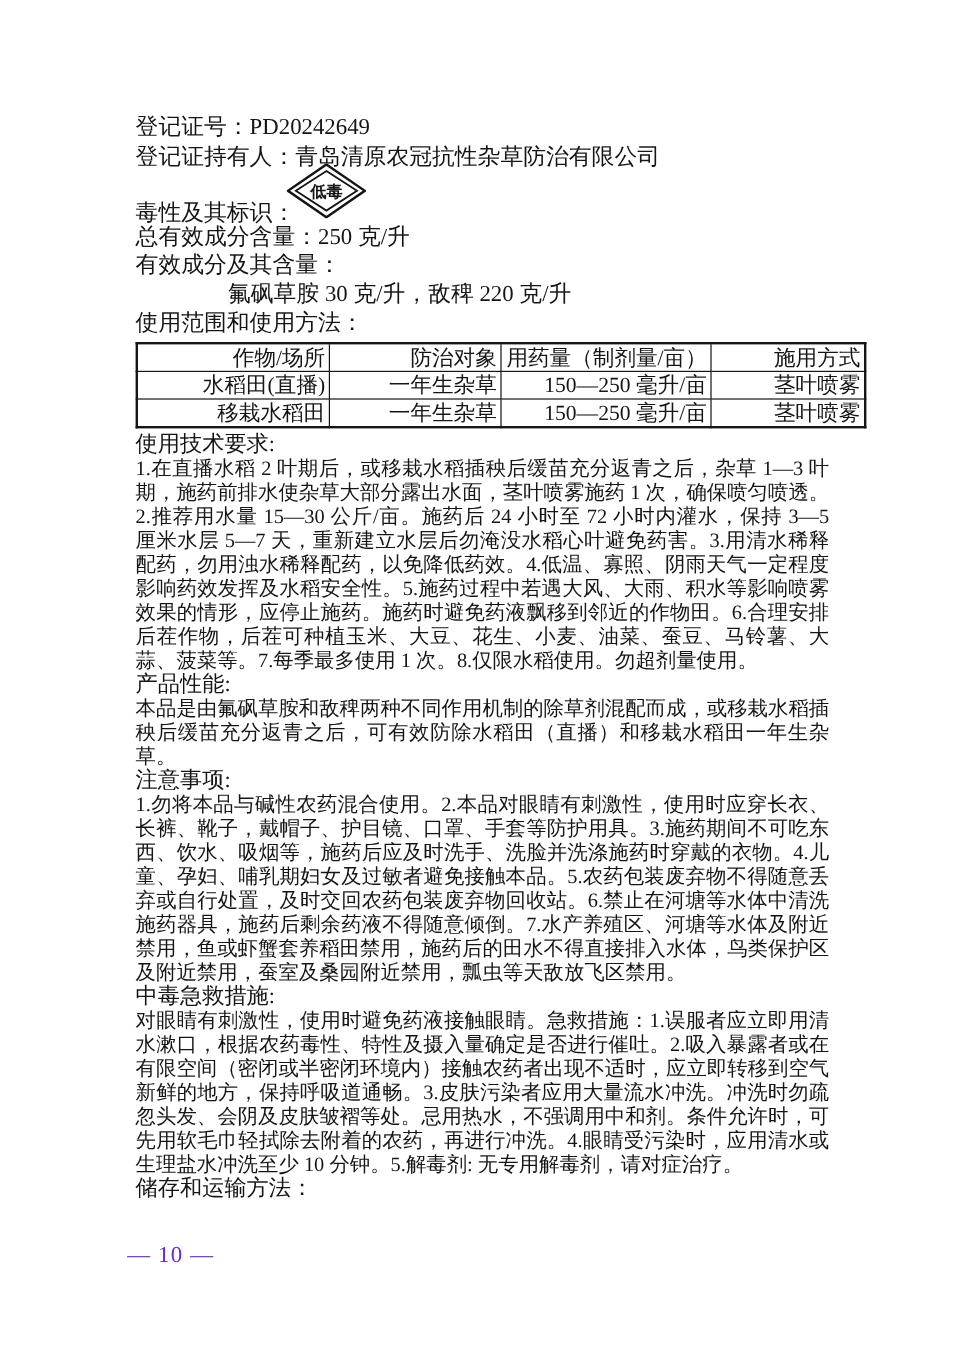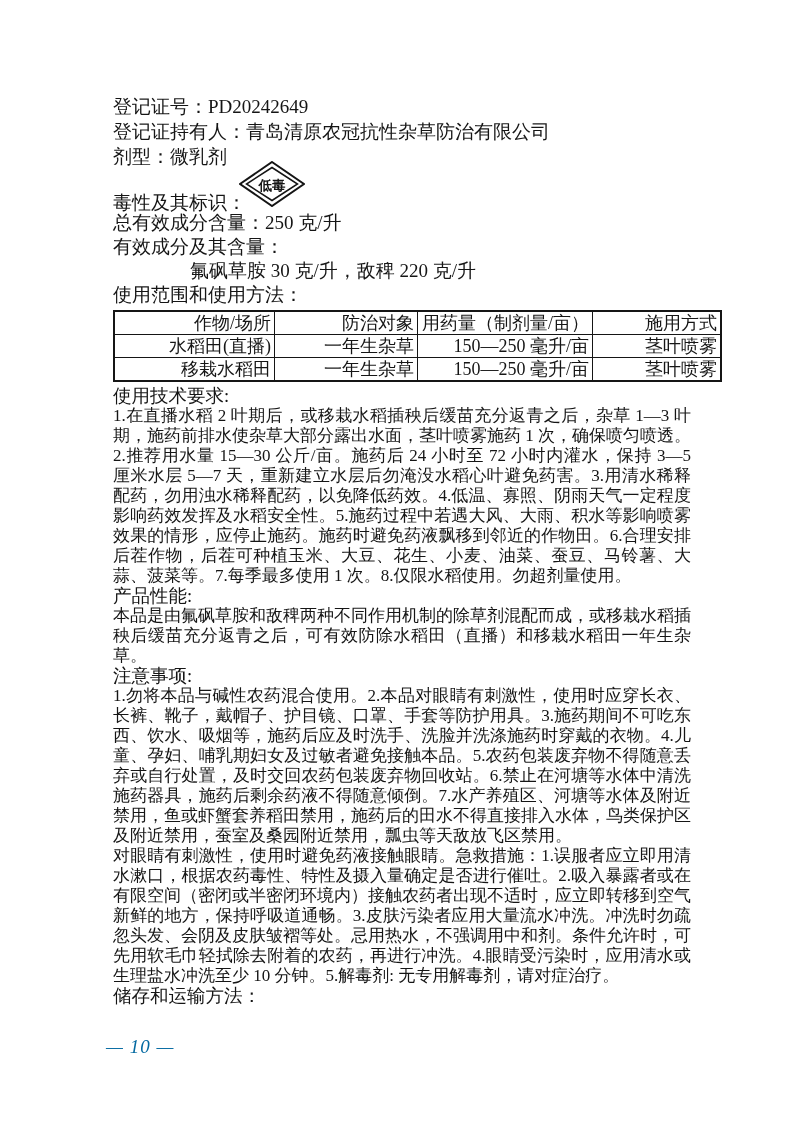--- a/index.html
+++ b/index.html
@@ -31,32 +31,31 @@
     padding:0 3px; height:22px; line-height:21px;
     white-space:nowrap; overflow:hidden;
   }
   .col-a { width:153px; } .col-b { width:136px;border-radius:10px; } .col-c { width:168px; } .col-d { width:121px; }
 
   .sec-title { font-size:18.5px; line-height:20px; }
   .sec-body  { font-size:17px; line-height:20px; text-align:justify; text-justify:inter-ideograph; }
 
   .footer {
     position:absolute; left:106px; top:1036px;
-    font-size:19px; color:#0369a1; letter-spacing:1px; white-space:nowrap;font-style:italic;
+    font-size:19px; color:#6d28d9; letter-spacing:1px; white-space:nowrap;
   }
 </style>
 </head>
 <body>
 
 <div class="page">
   <div class="content">
 
     <p class="field-line"><span>登记证号：</span><span>PD20242649</span></p>
     <p class="field-line"><span>登记证持有人：</span><span>青岛清原农冠抗性杂草防治有限公司</span></p>
-    <p class="field-line"><span>剂型：</span><span>微乳剂</span></p>
 
     <div class="tox-row">
       <svg class="tox-badge" viewBox="0 0 66 46" xmlns="http://www.w3.org/2000/svg">
         <polygon points="33,1 65,23 33,45 1,23" fill="none" stroke="#151515" stroke-width="2"></polygon>
         <polygon points="33,6.5 58.5,23 33,39.5 7.5,23" fill="none" stroke="#151515" stroke-width="1.5"></polygon>
         <text x="33" y="28.5" text-anchor="middle" font-size="13.5" font-weight="bold" fill="#151515">低毒</text>
       </svg>
       <p class="tox-label">毒性及其标识：</p>
     </div>
 
@@ -90,20 +89,21 @@
 
     <p class="sec-title">使用技术要求:</p>
     <p class="sec-body">1.在直播水稻 2 叶期后，或移栽水稻插秧后缓苗充分返青之后，杂草 1—3 叶期，施药前排水使杂草大部分露出水面，茎叶喷雾施药 1 次，确保喷匀喷透。2.推荐用水量 15—30 公斤/亩。施药后 24 小时至 72 小时内灌水，保持 3—5 厘米水层 5—7 天，重新建立水层后勿淹没水稻心叶避免药害。3.用清水稀释配药，勿用浊水稀释配药，以免降低药效。4.低温、寡照、阴雨天气一定程度影响药效发挥及水稻安全性。5.施药过程中若遇大风、大雨、积水等影响喷雾效果的情形，应停止施药。施药时避免药液飘移到邻近的作物田。6.合理安排后茬作物，后茬可种植玉米、大豆、花生、小麦、油菜、蚕豆、马铃薯、大蒜、菠菜等。7.每季最多使用 1 次。8.仅限水稻使用。勿超剂量使用。</p>
 
     <p class="sec-title">产品性能:</p>
     <p class="sec-body">本品是由氟砜草胺和敌稗两种不同作用机制的除草剂混配而成，或移栽水稻插秧后缓苗充分返青之后，可有效防除水稻田（直播）和移栽水稻田一年生杂草。</p>
 
     <p class="sec-title">注意事项:</p>
     <p class="sec-body">1.勿将本品与碱性农药混合使用。2.本品对眼睛有刺激性，使用时应穿长衣、长裤、靴子，戴帽子、护目镜、口罩、手套等防护用具。3.施药期间不可吃东西、饮水、吸烟等，施药后应及时洗手、洗脸并洗涤施药时穿戴的衣物。4.儿童、孕妇、哺乳期妇女及过敏者避免接触本品。5.农药包装废弃物不得随意丢弃或自行处置，及时交回农药包装废弃物回收站。6.禁止在河塘等水体中清洗施药器具，施药后剩余药液不得随意倾倒。7.水产养殖区、河塘等水体及附近禁用，鱼或虾蟹套养稻田禁用，施药后的田水不得直接排入水体，鸟类保护区及附近禁用，蚕室及桑园附近禁用，瓢虫等天敌放飞区禁用。</p>
 
+    <p class="sec-title">中毒急救措施:</p>
     <p class="sec-body">对眼睛有刺激性，使用时避免药液接触眼睛。急救措施：1.误服者应立即用清水漱口，根据农药毒性、特性及摄入量确定是否进行催吐。2.吸入暴露者或在有限空间（密闭或半密闭环境内）接触农药者出现不适时，应立即转移到空气新鲜的地方，保持呼吸道通畅。3.皮肤污染者应用大量流水冲洗。冲洗时勿疏忽头发、会阴及皮肤皱褶等处。忌用热水，不强调用中和剂。条件允许时，可先用软毛巾轻拭除去附着的农药，再进行冲洗。4.眼睛受污染时，应用清水或生理盐水冲洗至少 10 分钟。5.解毒剂: 无专用解毒剂，请对症治疗。</p>
 
     <p class="sec-title">储存和运输方法：</p>
     <p class="sec-body"></p>
 
   </div>
 
   <div class="footer">— 10 —</div>
 </div>
 

